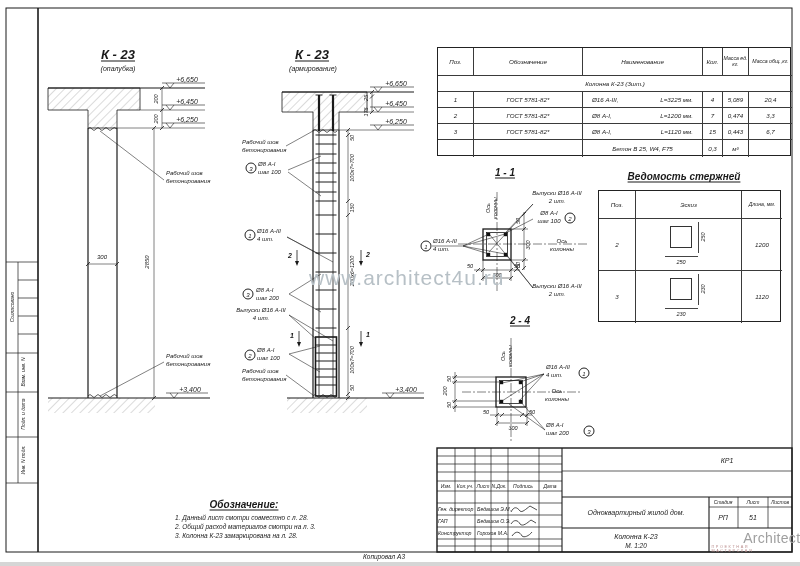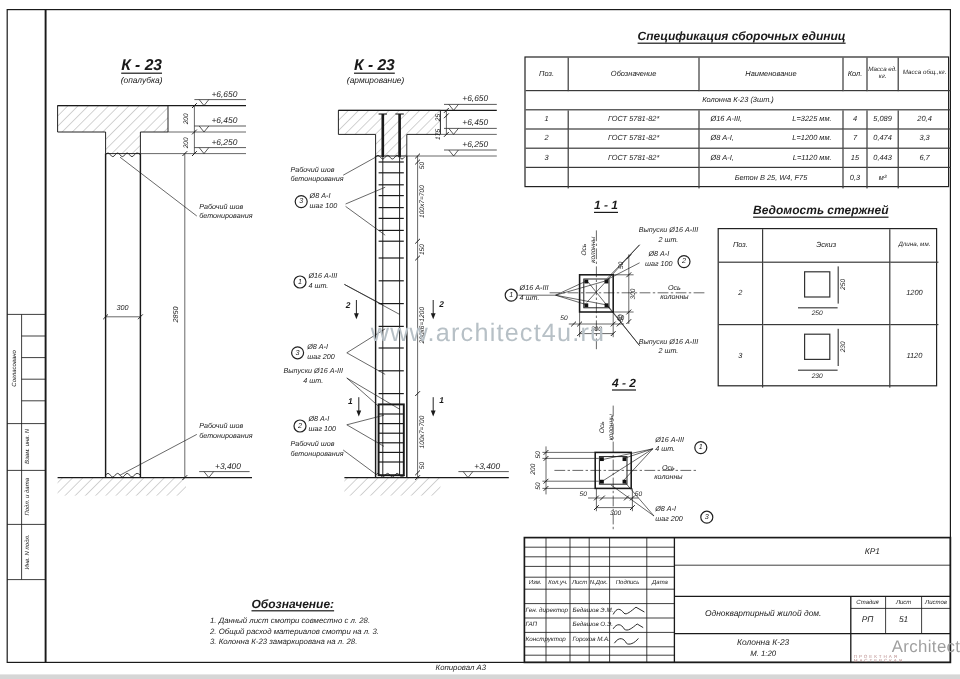--- a/index.html
+++ b/index.html
@@ -413,21 +413,21 @@
     <span>Выпуски Ø16 А-III</span><br>
     <span>2 шт.</span>
   </div>
   <span class="t rv f55" style="left:518px;top:221px">50</span>
   <span class="t rv f55" style="left:528px;top:245px">300</span>
   <span class="t rv f55" style="left:518px;top:265px">50</span>
   <span class="t hc f55" style="left:470px;top:266px">50</span>
   <span class="t hc f55" style="left:517px;top:266px">50</span>
   <span class="t hc f55" style="left:497px;top:275px">300</span>
 
-  <span class="t hc b u f10" style="left:520px;top:320px">4 - 2</span>
+  <span class="t hc b u f10" style="left:520px;top:320px">2 - 4</span>
   <div class="rv2" style="left:506px;top:356px">
     <span>Ось</span><br>
     <span>колонны</span>
   </div>
   <div class="lbl2c" style="left:557px;top:395px">
     <span>Ось</span><br>
     <span>колонны</span>
   </div>
   <div class="lbl2" style="left:546px;top:364px">
     <span>Ø16 А-III</span><br>
@@ -439,21 +439,20 @@
     <span>шаг 200</span>
   </div>
   <span class="circ" style="left:589px;top:431px">3</span>
   <span class="t rv f55" style="left:449px;top:379px">50</span>
   <span class="t rv f55" style="left:445px;top:391px">200</span>
   <span class="t rv f55" style="left:449px;top:405px">50</span>
   <span class="t hc f55" style="left:486px;top:412px">50</span>
   <span class="t hc f55" style="left:532px;top:412px">50</span>
   <span class="t hc f55" style="left:513px;top:428px">300</span>
 
-  <span class="t hc b u f10" style="left:618px;top:31px;z-index:3">Спецификация сборочных единиц</span>
   <div class="spec">
     <div>Поз.</div>
     <div>Обозначение</div>
     <div>Наименование</div>
     <div>Кол.</div>
     <div class="f52" style="white-space:normal">Масса ед. кг.</div>
     <div class="nr f52" style="white-space:normal">Масса общ.,кг.</div>
     <div class="sp nr">Колонна К-23 (3шт.)</div>
 
     <div>1</div>

